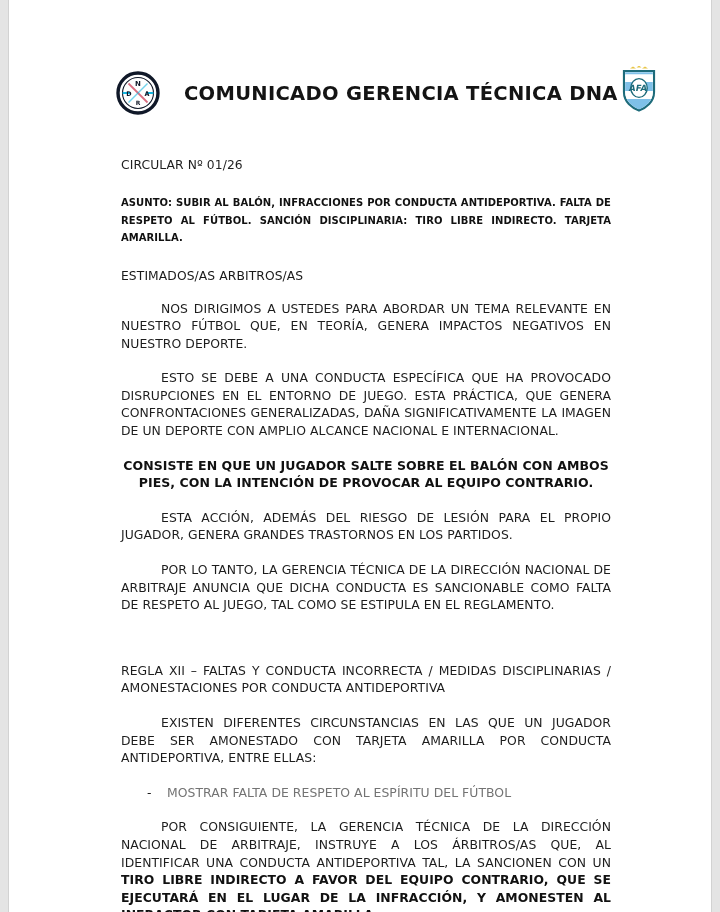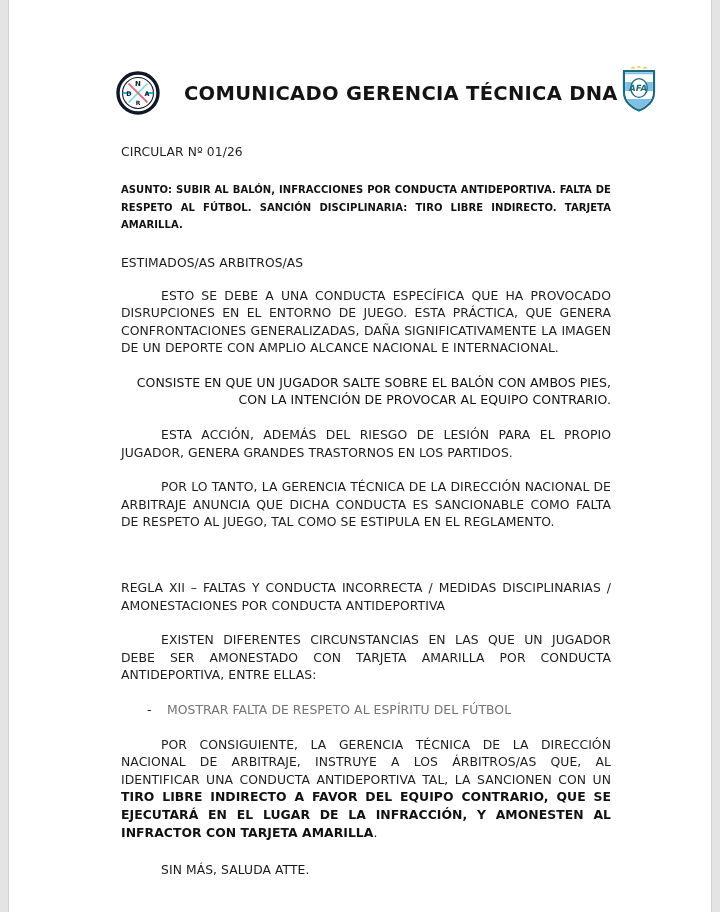--- a/index.html
+++ b/index.html
@@ -68,21 +68,21 @@
   .logo-afa {
     position: absolute;
     right: -46px;
     top: 2px;
     width: 36px;
     height: 46px;
   }
 
   
   .circular {
-    margin-top: 23px;
+    margin-top: 36px;
     font-size: 12.3px;
     letter-spacing: 0.1px;
     color: #1f1f1f;
   }
 
   .asunto {
     margin-top: 22px;
     font-weight: bold;
     font-size: 10px;
     line-height: 17.5px;
@@ -107,22 +107,22 @@
     text-indent: 40px;
     letter-spacing: 0.05px;
     color: #1d1d1d;
   }
   p.para.no-indent { text-indent: 0; margin-top: 48px; }
 
   p.para-bold {
     margin: 17px 0 0 0;
     font-size: 12.5px;
     line-height: 17.6px;
-    font-weight: normal;
-    text-align: right;
+    font-weight: bold;
+    text-align: center;
     letter-spacing: 0.05px;
     color: #111;
   }
 
   p.para b { font-weight: bold; color: #111; }
 
   .bullet-row {
     margin: 17px 0 0 0;
     display: flex;
     font-size: 12.4px;
@@ -194,20 +194,21 @@
         </svg>
       </span>
     </div>
 
     <div class="circular">CIRCULAR Nº 01/26</div>
 
     <div class="asunto">ASUNTO: SUBIR AL BALÓN, INFRACCIONES POR CONDUCTA ANTIDEPORTIVA. FALTA DE RESPETO AL FÚTBOL. SANCIÓN DISCIPLINARIA: TIRO LIBRE INDIRECTO. TARJETA AMARILLA.</div>
 
     <div class="greeting">ESTIMADOS/AS ARBITROS/AS</div>
 
+    <p class="para">NOS DIRIGIMOS A USTEDES PARA ABORDAR UN TEMA RELEVANTE EN NUESTRO FÚTBOL QUE, EN TEORÍA, GENERA IMPACTOS NEGATIVOS EN NUESTRO DEPORTE.</p>
 
     <p class="para">ESTO SE DEBE A UNA CONDUCTA ESPECÍFICA QUE HA PROVOCADO DISRUPCIONES EN EL ENTORNO DE JUEGO. ESTA PRÁCTICA, QUE GENERA CONFRONTACIONES GENERALIZADAS, DAÑA SIGNIFICATIVAMENTE LA IMAGEN DE UN DEPORTE CON AMPLIO ALCANCE NACIONAL E INTERNACIONAL.</p>
 
     <p class="para-bold">CONSISTE EN QUE UN JUGADOR SALTE SOBRE EL BALÓN CON AMBOS PIES, CON LA INTENCIÓN DE PROVOCAR AL EQUIPO CONTRARIO.</p>
 
     <p class="para">ESTA ACCIÓN, ADEMÁS DEL RIESGO DE LESIÓN PARA EL PROPIO JUGADOR, GENERA GRANDES TRASTORNOS EN LOS PARTIDOS.</p>
 
     <p class="para">POR LO TANTO, LA GERENCIA TÉCNICA DE LA DIRECCIÓN NACIONAL DE ARBITRAJE ANUNCIA QUE DICHA CONDUCTA ES SANCIONABLE COMO FALTA DE RESPETO AL JUEGO, TAL COMO SE ESTIPULA EN EL REGLAMENTO.</p>
 
     <p class="para no-indent">REGLA XII – FALTAS Y CONDUCTA INCORRECTA / MEDIDAS DISCIPLINARIAS / AMONESTACIONES POR CONDUCTA ANTIDEPORTIVA</p>

